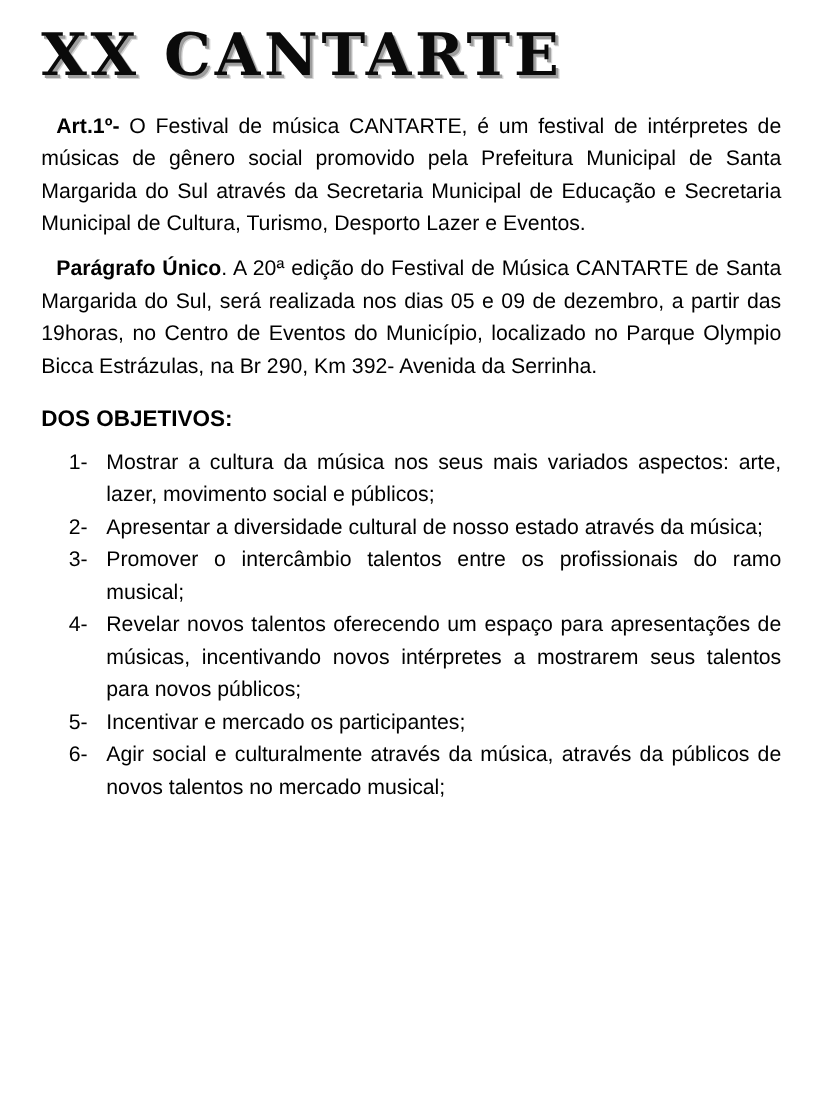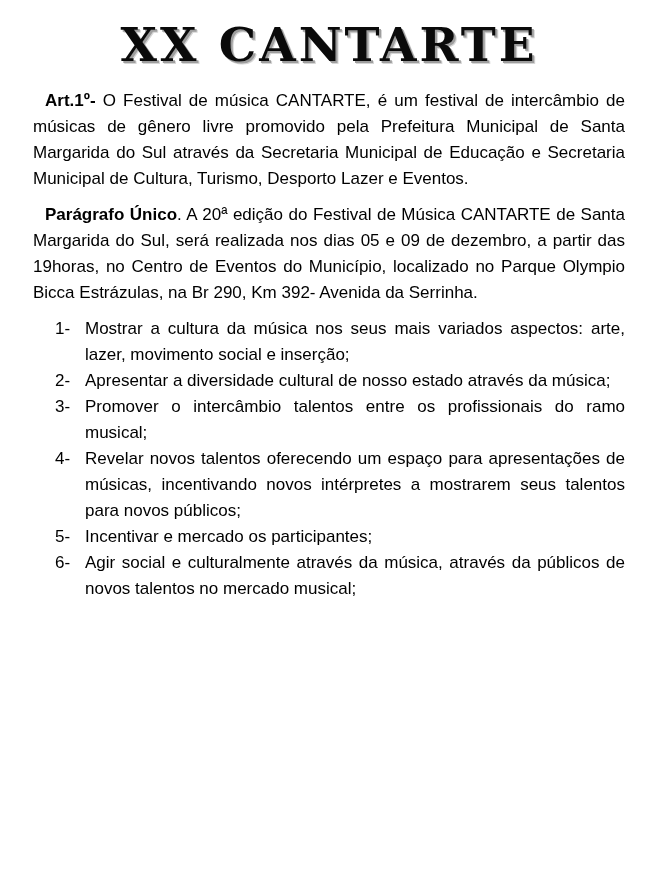--- a/index.html
+++ b/index.html
@@ -17,21 +17,21 @@
   .page {
     box-sizing: border-box;
     width: 657px;
     height: 876px;
     padding: 12px 32px 0 33px;
     background: #ffffff;
   }
   
   .doc-title {
     margin: 6px 0 16px 0;
-    text-align: center;
+    text-align: left;
     font-family: "DejaVu Serif", serif;
     font-weight: 700;
     font-size: 47px;
     line-height: 54px;
     letter-spacing: 3px;
     color: #0a0a0a;
     text-shadow: 2px 2px 0 #9e9e9e, 3px 3px 0 #d6d6d6;
     white-space: nowrap;
   }
   .doc-subtitle {
@@ -77,33 +77,34 @@
 </head>
 <body>
 
 <div class="page">
 
   <h1 class="doc-title">XX CANTARTE</h1>
 
 
   <section>
 
-    <p class="para"><span class="lead">Art.1º-</span><span> O Festival de música CANTARTE, é um festival de intercâmbio de músicas de gênero livre promovido pela Prefeitura Municipal de Santa Margarida do Sul através da Secretaria Municipal de Educação e Secretaria Municipal de Cultura, Turismo, Desporto Lazer e Eventos.</span></p>
+    <p class="para"><span class="lead">Art.1º-</span><span> O Festival de música CANTARTE, é um festival de intérpretes de músicas de gênero social promovido pela Prefeitura Municipal de Santa Margarida do Sul através da Secretaria Municipal de Educação e Secretaria Municipal de Cultura, Turismo, Desporto Lazer e Eventos.</span></p>
 
     <p class="para"><span class="lead">Parágrafo Único</span><span>. A 20ª edição do Festival de Música CANTARTE de Santa Margarida do Sul, será realizada nos dias 05 e 09 de dezembro, a partir das 19horas, no Centro de Eventos do Município, localizado no Parque Olympio Bicca Estrázulas, na Br 290, Km 392- Avenida da Serrinha.</span></p>
   </section>
 
   <section>
+    <h2 class="section-heading">DOS OBJETIVOS:</h2>
 
 
     <div class="objectives">
 
       <div class="obj-item">
         <span class="obj-num">1-</span>
-        <span class="obj-text">Mostrar a cultura da música nos seus mais variados aspectos: arte, lazer, movimento social e inserção;</span>
+        <span class="obj-text">Mostrar a cultura da música nos seus mais variados aspectos: arte, lazer, movimento social e públicos;</span>
       </div>
 
       <div class="obj-item">
         <span class="obj-num">2-</span>
         <span class="obj-text">Apresentar a diversidade cultural de nosso estado através da música;</span>
       </div>
 
       <div class="obj-item">
         <span class="obj-num">3-</span>
         <span class="obj-text">Promover o intercâmbio talentos entre os profissionais do ramo musical;</span>

